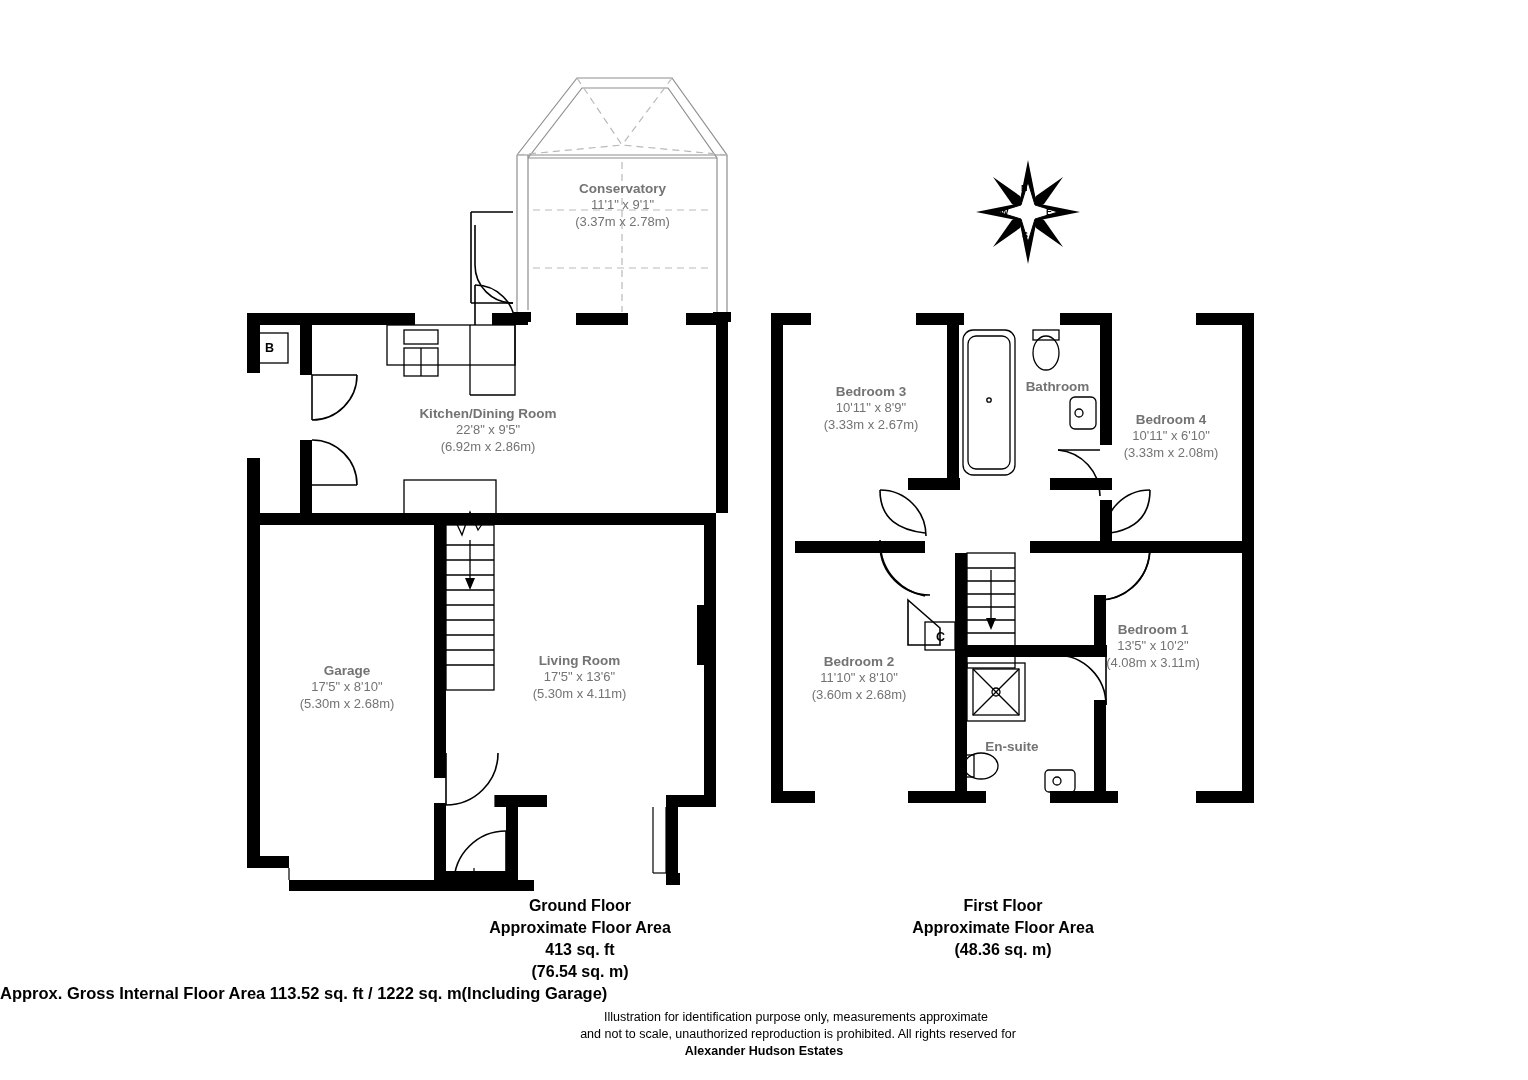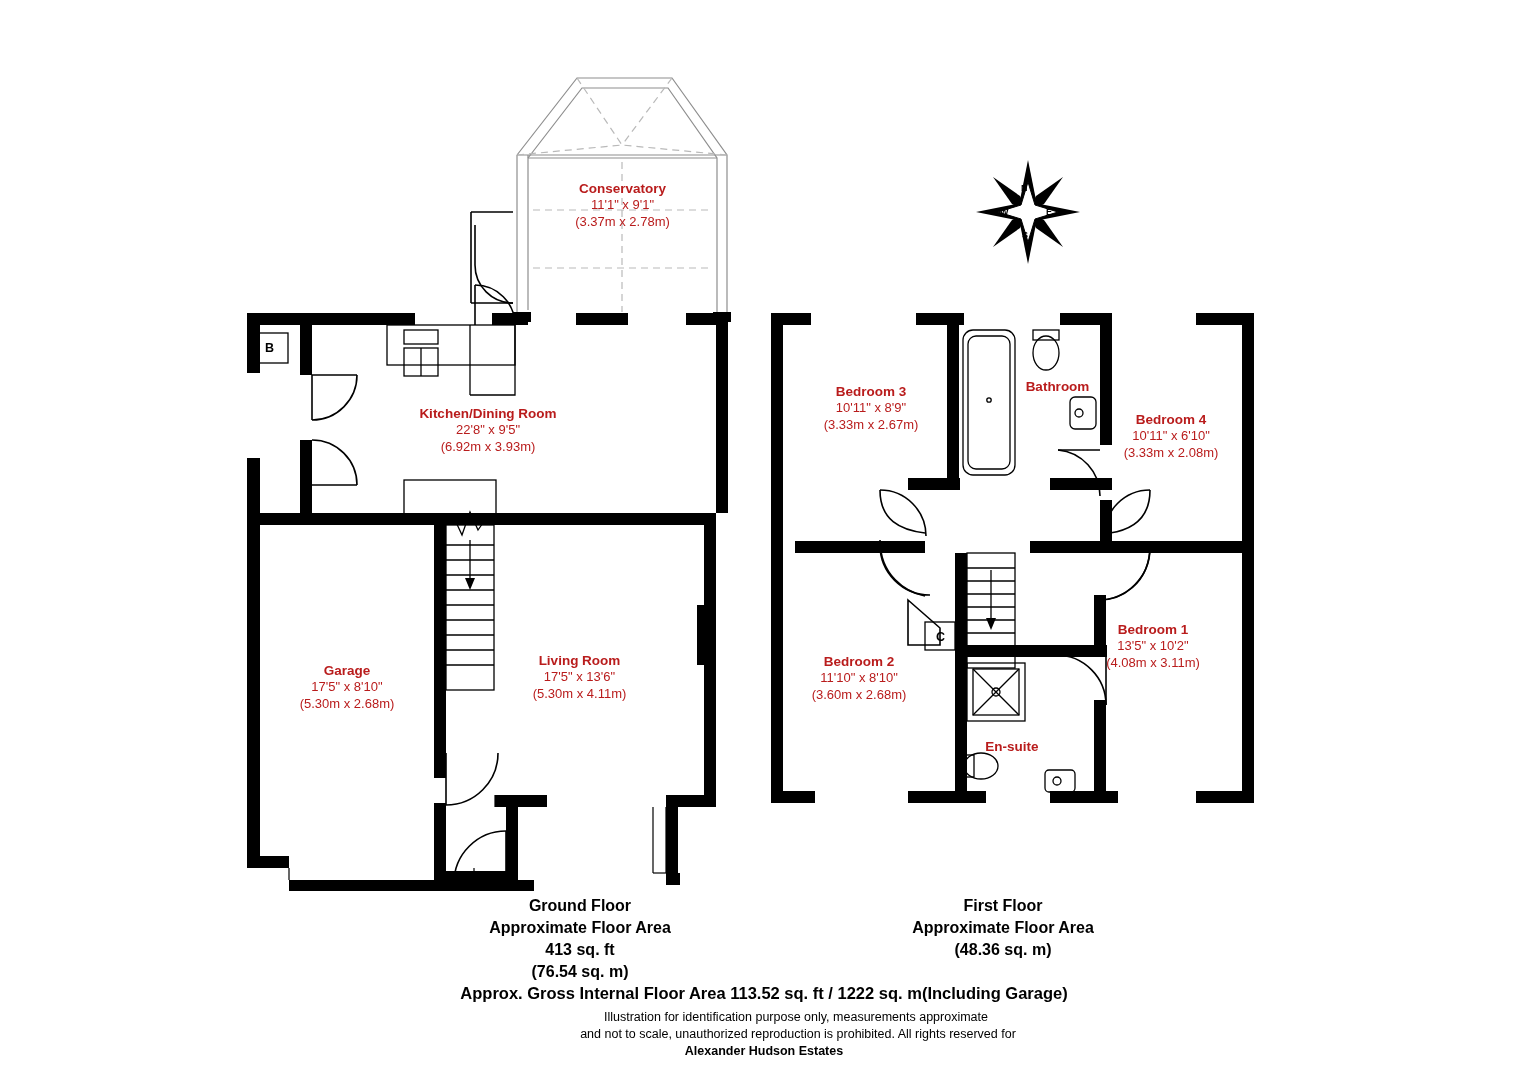--- a/index.html
+++ b/index.html
@@ -18,21 +18,21 @@
   #plan {
     position: absolute;
     left: 0; top: 0;
     width: 1528px;
     height: 1080px;
   }
   .lbl {
     position: absolute;
     text-align: center;
     font-family: "Liberation Sans", sans-serif;
-    color: #b91c1c;
+    color: #737373;
     line-height: 1.28;
     white-space: nowrap;
   }
   .lbl .nm {
     font-weight: bold;
     font-size: 13.5px;
     display: block;
   }
   .lbl .d1, .lbl .d2 {
     font-size: 13px;
@@ -45,21 +45,21 @@
     line-height: 1.38;
   }
   .footer-block .l {
     display: block;
     font-weight: bold;
     font-size: 16px;
   }
   .gross {
     position: absolute;
     width: 1528px;
-    text-align: center;
+    text-align: left;
     font-weight: bold;
     font-size: 16.5px;
   }
   .disc {
     position: absolute;
     width: 1528px;
     text-align: center;
     font-size: 12.5px;
     line-height: 1.45;
   }
@@ -320,21 +320,21 @@
 
 <div class="lbl" style="left:530px; top:180px; width:185px;">
   <span class="nm">Conservatory</span>
   <span class="d1">11'1" x 9'1"</span>
   <span class="d2">(3.37m x 2.78m)</span>
 </div>
 
 <div class="lbl" style="left:393px; top:405px; width:190px;">
   <span class="nm">Kitchen/Dining Room</span>
   <span class="d1">22'8" x 9'5"</span>
-  <span class="d2">(6.92m x 3.93m)</span>
+  <span class="d2">(6.92m x 2.86m)</span>
 </div>
 
 <div class="lbl" style="left:258px; top:662px; width:178px;">
   <span class="nm">Garage</span>
   <span class="d1">17'5" x 8'10"</span>
   <span class="d2">(5.30m x 2.68m)</span>
 </div>
 
 <div class="lbl" style="left:492px; top:652px; width:175px;">
   <span class="nm">Living Room</span>

